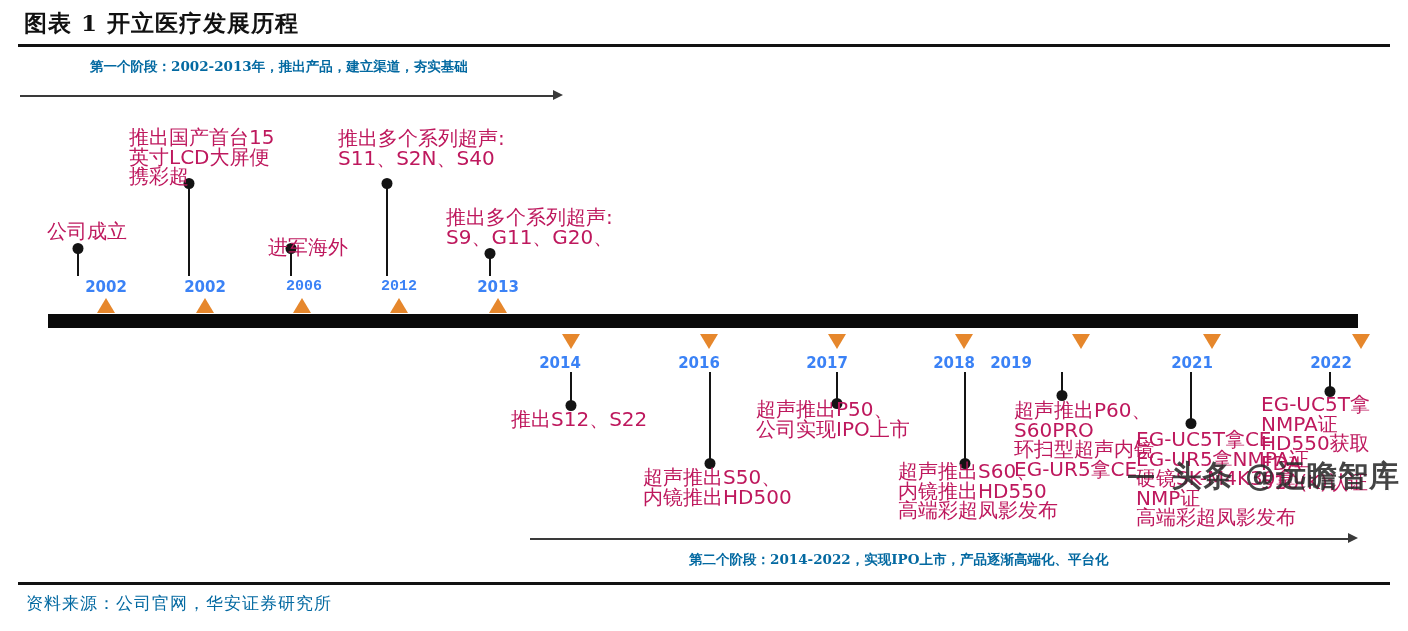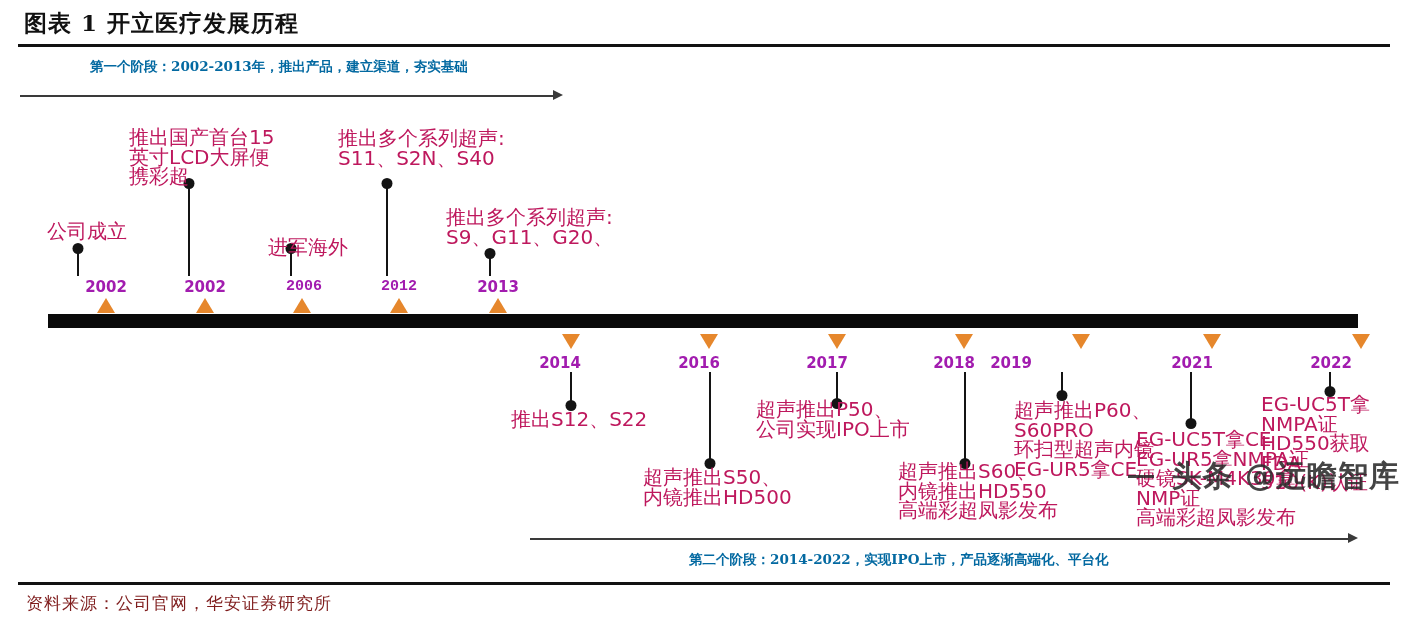--- a/index.html
+++ b/index.html
@@ -19,21 +19,21 @@
   }
   .hdr-rule{
     position:absolute;left:18px;top:44px;width:1372px;height:3px;background:#111;
   }
   .foot-rule{
     position:absolute;left:18px;top:582px;width:1372px;height:3px;background:#111;
   }
   .foot-src{
     position:absolute;left:26px;top:592px;
     font-family:"DejaVu Serif","Liberation Serif",serif;
-    font-size:17px;color:#7f1d1d;letter-spacing:1px;white-space:nowrap;
+    font-size:17px;color:#0369a1;letter-spacing:1px;white-space:nowrap;
   }
 
   
   .phase-label{
     position:absolute;
     font-family:"DejaVu Serif","Liberation Serif",serif;
     font-weight:bold;font-size:13.5px;color:#0369a1;white-space:nowrap;
   }
   .arrow-line{position:absolute;height:1.5px;background:#3a3a3a;}
   .arrow-head{
@@ -52,21 +52,21 @@
     border-bottom:15px solid #E6872C;
   }
   .tri-down{
     position:absolute;width:0;height:0;
     border-left:9px solid transparent;border-right:9px solid transparent;
     border-top:15px solid #E6872C;
   }
 
   
   .year{
-    position:absolute;font-weight:bold;font-size:15px;color:#a21caf;
+    position:absolute;font-weight:bold;font-size:15px;color:#3b82f6;
     white-space:nowrap;transform:translateX(-50%);
     font-family:"DejaVu Sans","Liberation Sans",sans-serif;
   }
 
   
   .stem{position:absolute;width:1.6px;background:#141414;}
   .dot{
     position:absolute;width:11px;height:11px;border-radius:50%;
     background:#141414;transform:translateX(-50%);
   }

